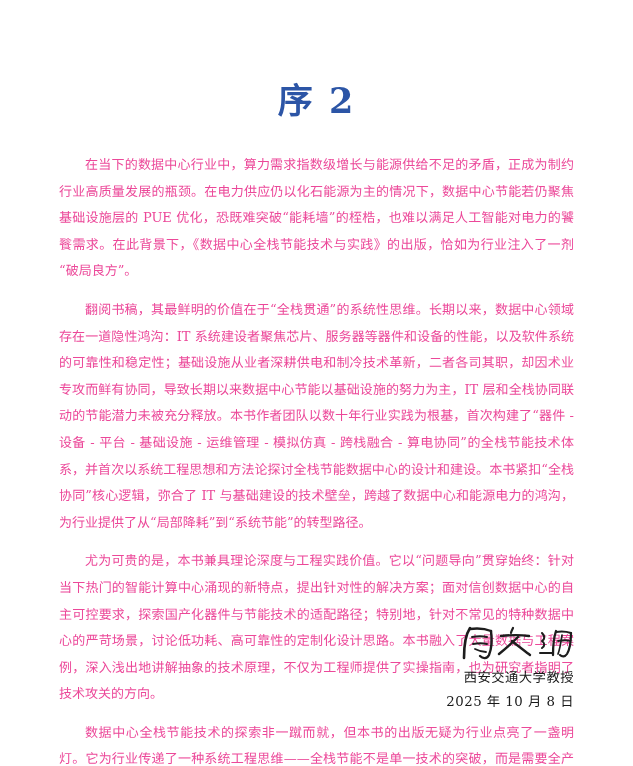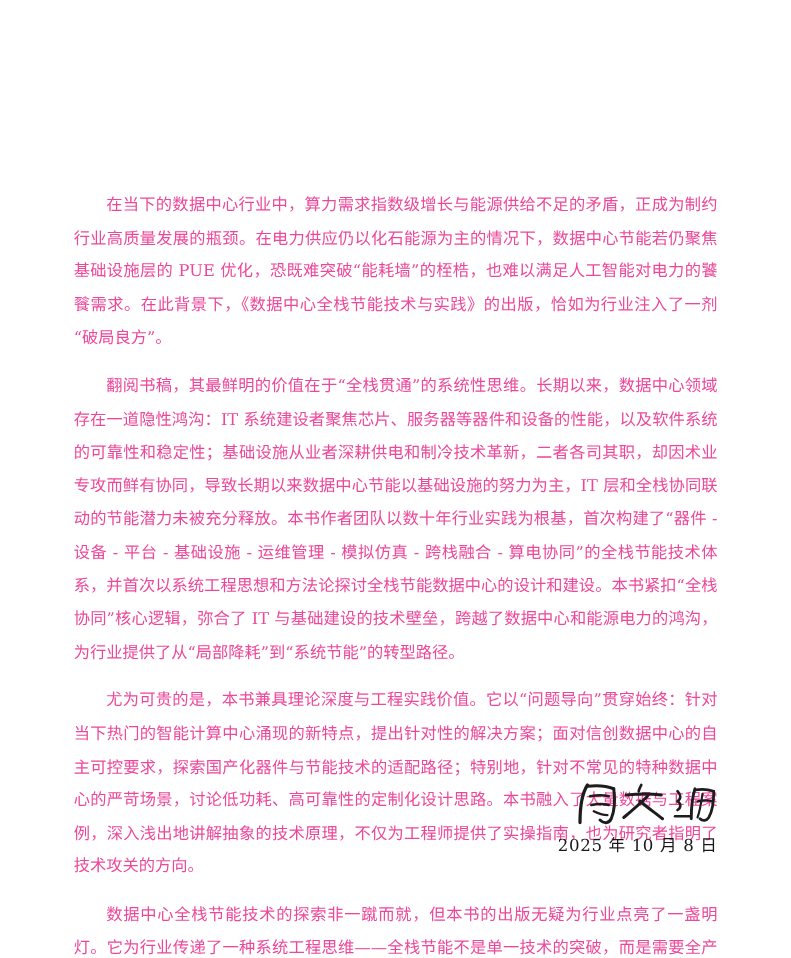--- a/index.html
+++ b/index.html
@@ -105,20 +105,23 @@
     letter-spacing: 0.5px;
     color: #191919;
     font-family: "DejaVu Serif", "Liberation Serif", serif;
   }
 </style>
 </head>
 <body>
 
 <div class="page">
 
+  <div class="title-block">
+    <h1 class="doc-title">序 2</h1>
+  </div>
 
   <div class="body-column">
     <p class="para">在当下的数据中心行业中，算力需求指数级增长与能源供给不足的矛盾，正成为制约行业高质量发展的瓶颈。在电力供应仍以化石能源为主的情况下，数据中心节能若仍聚焦基础设施层的 PUE 优化，恐既难突破“能耗墙”的桎梏，也难以满足人工智能对电力的饕餮需求。在此背景下，《数据中心全栈节能技术与实践》的出版，恰如为行业注入了一剂“破局良方”。</p>
     <p class="para">翻阅书稿，其最鲜明的价值在于“全栈贯通”的系统性思维。长期以来，数据中心领域存在一道隐性鸿沟：IT 系统建设者聚焦芯片、服务器等器件和设备的性能，以及软件系统的可靠性和稳定性；基础设施从业者深耕供电和制冷技术革新，二者各司其职，却因术业专攻而鲜有协同，导致长期以来数据中心节能以基础设施的努力为主，IT 层和全栈协同联动的节能潜力未被充分释放。本书作者团队以数十年行业实践为根基，首次构建了“器件 - 设备 - 平台 - 基础设施 - 运维管理 - 模拟仿真 - 跨栈融合 - 算电协同”的全栈节能技术体系，并首次以系统工程思想和方法论探讨全栈节能数据中心的设计和建设。本书紧扣“全栈协同”核心逻辑，弥合了 IT 与基础建设的技术壁垒，跨越了数据中心和能源电力的鸿沟，为行业提供了从“局部降耗”到“系统节能”的转型路径。</p>
     <p class="para">尤为可贵的是，本书兼具理论深度与工程实践价值。它以“问题导向”贯穿始终：针对当下热门的智能计算中心涌现的新特点，提出针对性的解决方案；面对信创数据中心的自主可控要求，探索国产化器件与节能技术的适配路径；特别地，针对不常见的特种数据中心的严苛场景，讨论低功耗、高可靠性的定制化设计思路。本书融入了大量数据与工程案例，深入浅出地讲解抽象的技术原理，不仅为工程师提供了实操指南，也为研究者指明了技术攻关的方向。</p>
     <p class="para">数据中心全栈节能技术的探索非一蹴而就，但本书的出版无疑为行业点亮了一盏明灯。它为行业传递了一种系统工程思维——全栈节能不是单一技术的突破，而是需要全产业链协同。相信本书的问世将推动我国数据中心行业从“规模扩张”向“质效提升”转型，为数字经济绿色发展注入新的动力，同时助力我国在数据中心绿色低碳领域抢占技术制高点，为全球数字基础设施可持续发展贡献中国智慧与中国方案。</p>
   </div>
 
   <div class="signature-block">
 
@@ -146,17 +149,18 @@
 
           <path d="M100 7 C98 13, 97 22, 97 31" stroke-width="2.3"></path>
           <path d="M100 8 C106 7, 112 8, 115 9" stroke-width="2.2"></path>
           <path d="M115 9 C115 17, 114 25, 111 30 C109 33, 106 33, 104 31" stroke-width="2.2"></path>
           <path d="M102 17 C107 16, 111 16, 114 17" stroke-width="1.8"></path>
           <path d="M106 11 C105 18, 104 25, 102 30" stroke-width="1.7"></path>
         </g>
       </svg>
     </span>
 
+    <span class="signature-affiliation">西安交通大学教授</span>
 
     <span class="signature-date">2025 年 10 月 8 日</span>
   </div>
 
 </div>
 
 </body></html>

